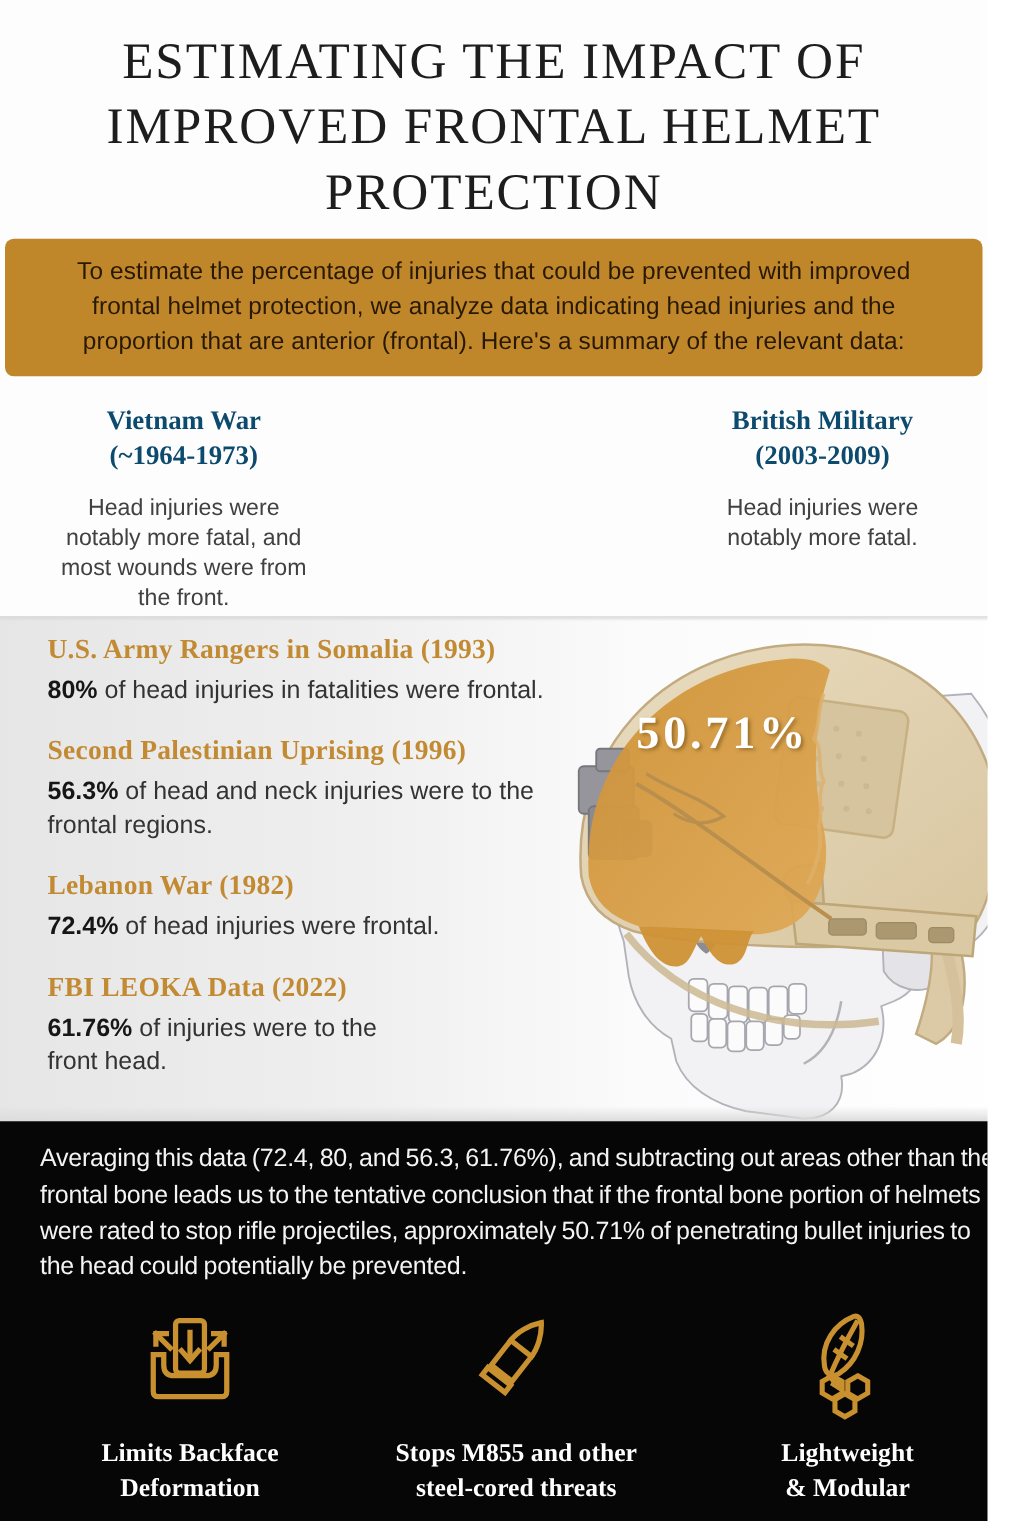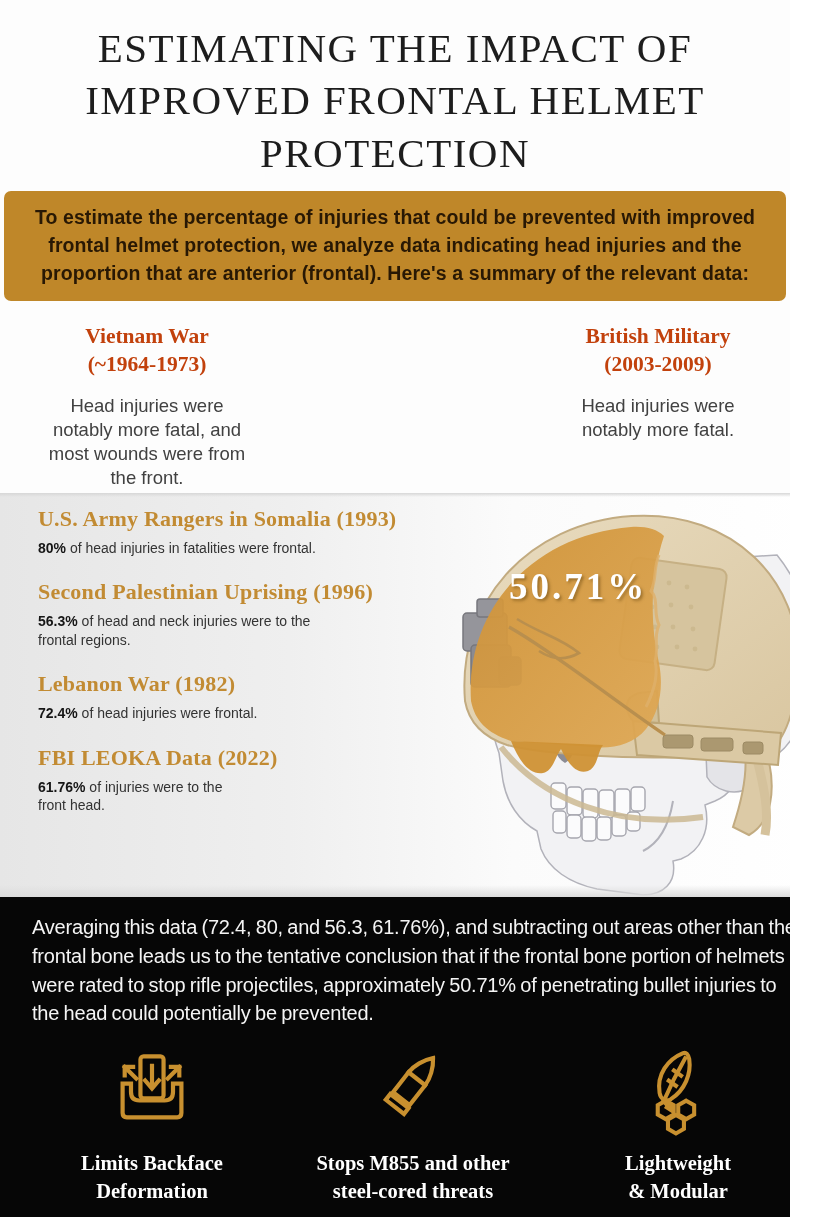--- a/index.html
+++ b/index.html
@@ -12,34 +12,34 @@
   .title{
     position:absolute;top:22px;left:20px;right:20px;
     font-family:"Liberation Serif",serif;font-weight:400;
     font-size:41px;line-height:1.28;letter-spacing:1.5px;
     color:#1d1d1d;text-align:center;white-space:pre-line;margin:0;
   }
   
   .banner{
     position:absolute;top:191px;left:4px;right:4px;height:110px;
     background:#bf8729;border-radius:7px;
-    display:flex;align-items:center;justify-content:center;font-weight:bold;
+    display:flex;align-items:center;justify-content:center;
   }
   .banner p{
     margin:0;white-space:pre-line;text-align:center;
     color:#281804;font-size:19.5px;line-height:1.42;letter-spacing:.1px;
   }
   
   .column{position:absolute;top:322px;text-align:center;}
   .col-0{left:22px;width:250px;}
   .col-1{left:288px;width:250px;}
   .col-2{left:542px;width:232px;}
   .column h2{
     margin:0 0 15px;font-family:"Liberation Serif",serif;font-weight:700;
-    font-size:21.5px;line-height:1.32;color:#c2410c;white-space:pre-line;
+    font-size:21.5px;line-height:1.32;color:#0c4a6e;white-space:pre-line;
   }
   .column p{
     margin:0;font-size:18.5px;line-height:1.3;color:#414141;white-space:pre-line;
   }
   
   .data-band{
     position:absolute;top:493px;left:0;width:827px;height:404px;
     background:linear-gradient(90deg,#e6e6e6 0%,#efefef 35%,#fbfbfb 62%,#ffffff 100%);
   }
   .data-band::before{
@@ -50,21 +50,21 @@
     content:"";position:absolute;bottom:0;left:0;right:0;height:12px;
     background:linear-gradient(rgba(216,216,216,0),#dcdcdc);
   }
   .stats{position:absolute;left:38px;top:13px;width:430px;}
   .stat{margin-bottom:22px;}
   .stat h3{
     margin:0 0 7px;font-family:"Liberation Serif",serif;font-weight:700;
     font-size:22px;color:#c28b33;letter-spacing:.2px;
   }
   .stat p{
-    margin:0;font-size:14px;line-height:1.32;color:#333333;white-space:pre-line;
+    margin:0;font-size:20px;line-height:1.32;color:#333333;white-space:pre-line;
   }
   .stat b{color:#161616;}
   
   .skull-figure{position:absolute;right:0;top:2px;width:380px;height:402px;}
   .skull-figure svg{position:absolute;inset:0;}
   .percent-label{
     position:absolute;left:62px;top:70px;
     font-family:"Liberation Serif",serif;font-weight:700;font-size:37px;
     letter-spacing:3px;color:#ffffff;
     text-shadow:2px 2px 3px rgba(96,64,12,.5);

